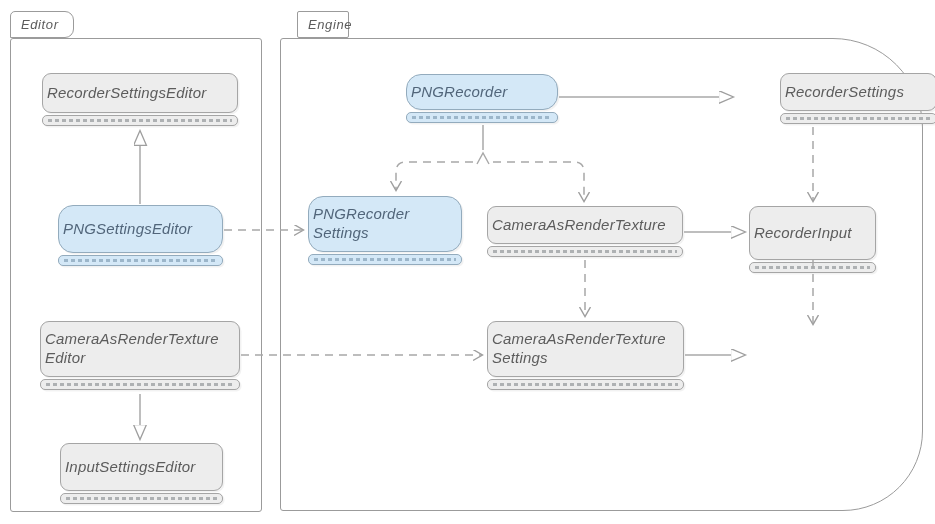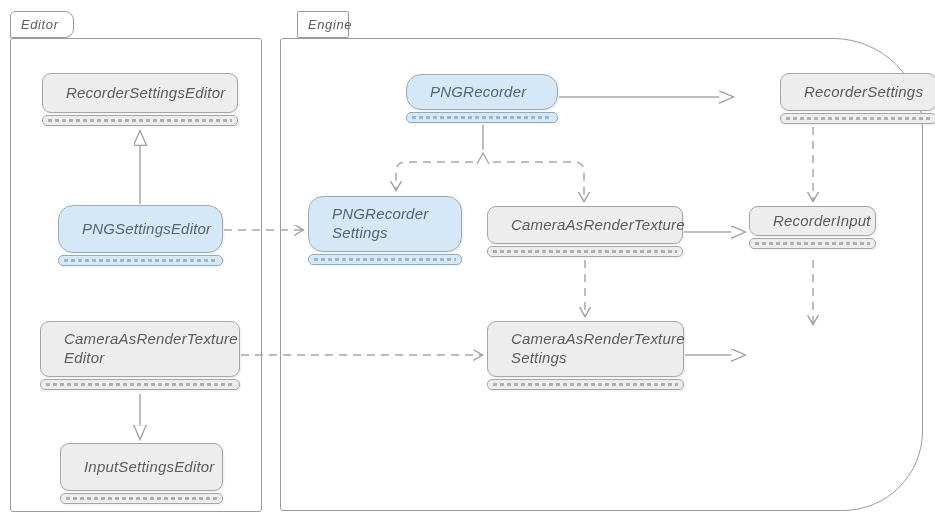--- a/index.html
+++ b/index.html
@@ -32,21 +32,21 @@
     display:flex;align-items:center;padding:0 10px;
     font-size:13px;color:var(--text-gray);letter-spacing:0.6px;
   }
   .tab.editor{left:10px;width:64px;border-radius:5px 9px 9px 0;}
   .tab.engine{left:282px;width:52px;border-radius:2px;margin-left:15px;}
   
   .node{position:absolute;z-index:3;box-sizing:border-box;}
   .node .main{
     box-sizing:border-box;border:1.4px solid var(--node-gray-border);
     background:var(--node-gray-fill);border-radius:9px;
-    display:flex;align-items:center;padding:0 23px;
+    display:flex;align-items:center;padding:0 4px;
     box-shadow:1.5px 1.5px 0 rgba(0,0,0,0.05);
   }
   .node .lbl{font-size:15px;color:var(--text-gray);letter-spacing:0.2px;line-height:1.25;}
   .node .lbl span{display:block;}
   .node .strip{
     box-sizing:border-box;margin-top:2px;height:11px;border:1.4px solid var(--node-gray-border);
     background:var(--node-gray-fill);border-radius:5px;padding:2.5px 5px;
     box-shadow:1.5px 1.5px 0 rgba(0,0,0,0.05);
   }
   .node .strip .dashes{
@@ -163,21 +163,21 @@
         <div class="lbl">
           <span>CameraAsRenderTexture</span>
         </div>
       </div>
     <div class="strip">
         <div class="dashes"></div>
       </div>
   </div>
 
   <div class="node gray" style="left:749px;top:206px;width:127px">
-    <div class="main" style="height:30px">
+    <div class="main" style="height:54px">
         <div class="lbl">
           <span>RecorderInput</span>
         </div>
       </div>
     <div class="strip">
         <div class="dashes"></div>
       </div>
   </div>
 
   <div class="node gray" style="left:487px;top:321px;width:197px">

